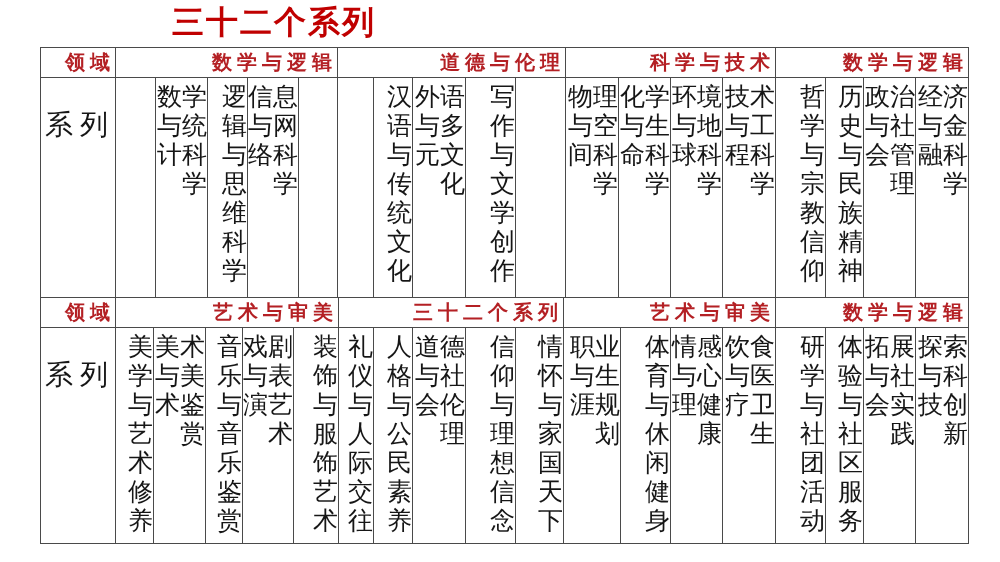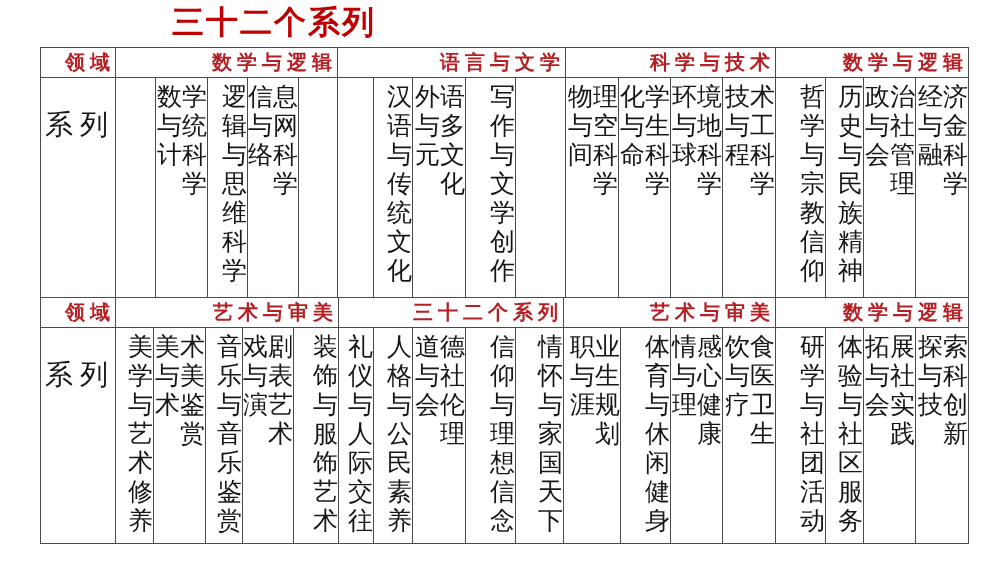--- a/index.html
+++ b/index.html
@@ -76,21 +76,21 @@
         <col style="width:53px">
       <col style="width:50px">
         <col style="width:38px">
         <col style="width:52px">
         <col style="width:53px">
     </colgroup>
     <tbody>
         <tr class="domain-row">
       <td class="row-label">领域</td>
       <td colspan="5">数学与逻辑</td>
-      <td colspan="5">语言与文学</td>
+      <td colspan="5">道德与伦理</td>
       <td colspan="4">科学与技术</td>
       <td colspan="4">数学与逻辑</td>
     </tr>
     <tr class="series-row">
       <td class="row-label">系列</td>
       <td></td>
       <td>数学
 与统
 计科
 学</td>

